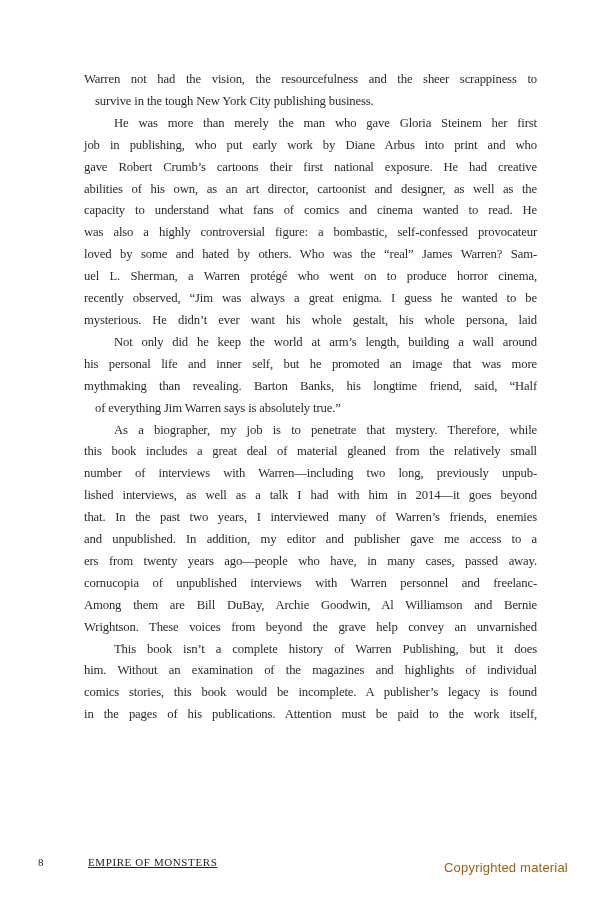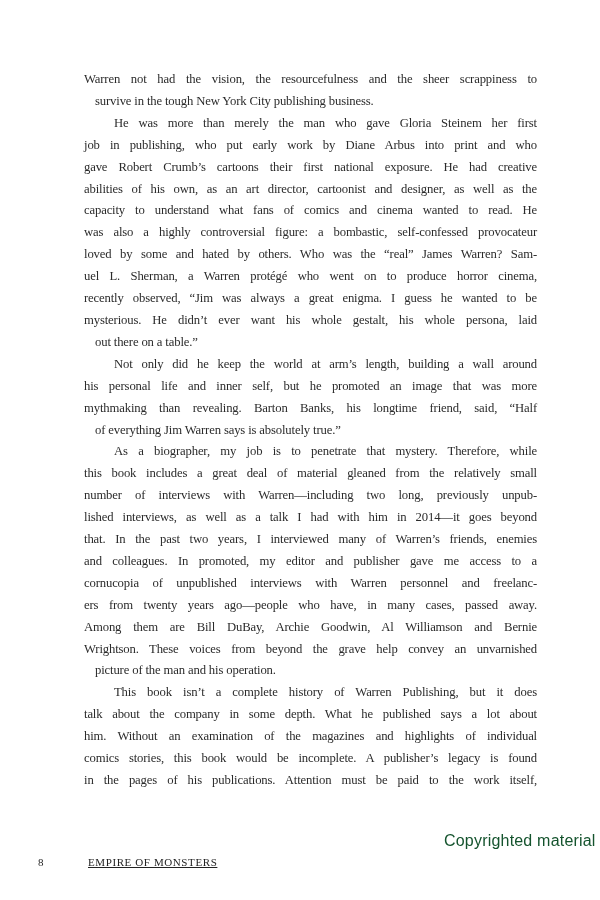--- a/index.html
+++ b/index.html
@@ -52,24 +52,24 @@
   .running-head {
     position: absolute;
     left: 88px;
     top: 0;
     letter-spacing: 0.6px;
     text-decoration: underline;
   }
   .watermark {
     position: absolute;
     left: 444px;
-    top: 832px;
+    top: 860px;
     font-family: "Liberation Sans", sans-serif;
-    font-size: 16px;
-    color: #14532d;
+    font-size: 13px;
+    color: #a16207;
     letter-spacing: 0.2px;
   }
 </style>
 </head>
 <body>
 
 <div class="page">
 
   <div class="text-block">
       <div class="line">Warren not had the vision, the resourcefulness and the sheer scrappiness to</div>
@@ -77,38 +77,35 @@
       <div class="line indent">He was more than merely the man who gave Gloria Steinem her first</div>
       <div class="line">job in publishing, who put early work by Diane Arbus into print and who</div>
       <div class="line">gave Robert Crumb’s cartoons their first national exposure. He had creative</div>
       <div class="line">abilities of his own, as an art director, cartoonist and designer, as well as the</div>
       <div class="line">capacity to understand what fans of comics and cinema wanted to read. He</div>
       <div class="line">was also a highly controversial figure: a bombastic, self-confessed provocateur</div>
       <div class="line">loved by some and hated by others. Who was the “real” James Warren? Sam-</div>
       <div class="line">uel L. Sherman, a Warren protégé who went on to produce horror cinema,</div>
       <div class="line">recently observed, “Jim was always a great enigma. I guess he wanted to be</div>
       <div class="line">mysterious. He didn’t ever want his whole gestalt, his whole persona, laid</div>
-      <div class="line last">out there on a table.”</div>
       <div class="line indent">Not only did he keep the world at arm’s length, building a wall around</div>
       <div class="line">his personal life and inner self, but he promoted an image that was more</div>
       <div class="line">mythmaking than revealing. Barton Banks, his longtime friend, said, “Half</div>
       <div class="line last">of everything Jim Warren says is absolutely true.”</div>
       <div class="line indent">As a biographer, my job is to penetrate that mystery. Therefore, while</div>
       <div class="line">this book includes a great deal of material gleaned from the relatively small</div>
       <div class="line">number of interviews with Warren—including two long, previously unpub-</div>
       <div class="line">lished interviews, as well as a talk I had with him in 2014—it goes beyond</div>
       <div class="line">that. In the past two years, I interviewed many of Warren’s friends, enemies</div>
-      <div class="line">and colleagues. In promoted, my editor and publisher gave me access to a</div>
+      <div class="line">and unpublished. In addition, my editor and publisher gave me access to a</div>
+      <div class="line">ers from twenty years ago—people who have, in many cases, passed away.</div>
       <div class="line">cornucopia of unpublished interviews with Warren personnel and freelanc-</div>
-      <div class="line">ers from twenty years ago—people who have, in many cases, passed away.</div>
       <div class="line">Among them are Bill DuBay, Archie Goodwin, Al Williamson and Bernie</div>
       <div class="line">Wrightson. These voices from beyond the grave help convey an unvarnished</div>
-      <div class="line last">picture of the man and his operation.</div>
       <div class="line indent">This book isn’t a complete history of Warren Publishing, but it does</div>
-      <div class="line">talk about the company in some depth. What he published says a lot about</div>
       <div class="line">him. Without an examination of the magazines and highlights of individual</div>
       <div class="line">comics stories, this book would be incomplete. A publisher’s legacy is found</div>
       <div class="line">in the pages of his publications. Attention must be paid to the work itself,</div>
     </div>
 
   <div class="footer">
     <span class="page-number">8</span>
     <span class="running-head">EMPIRE OF MONSTERS</span>
   </div>
 

